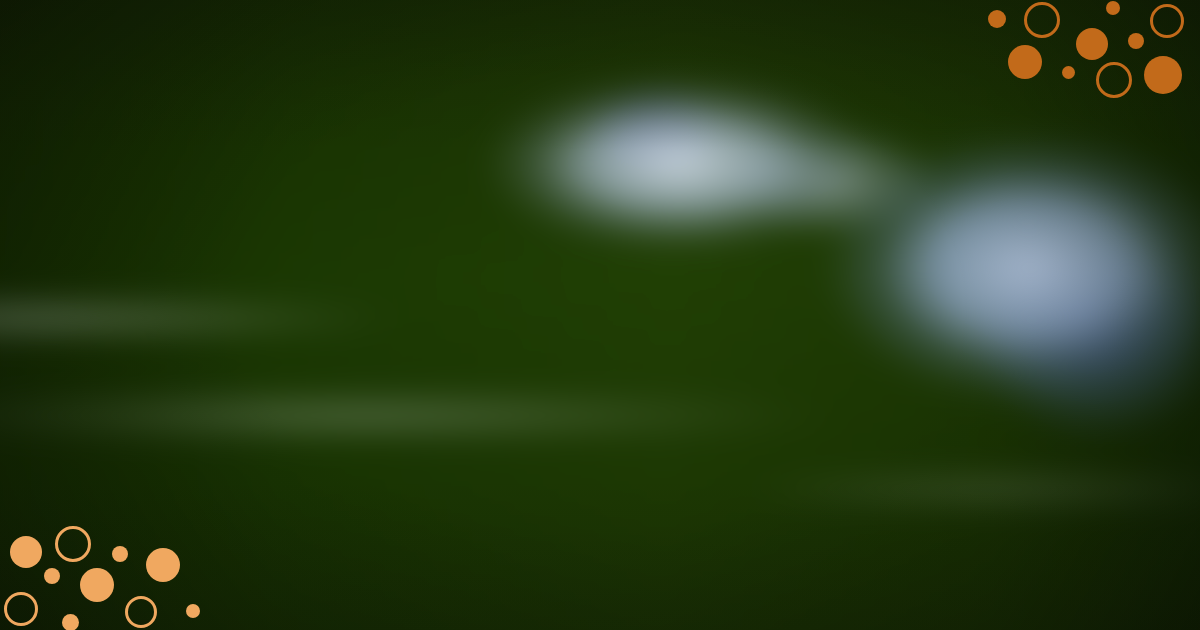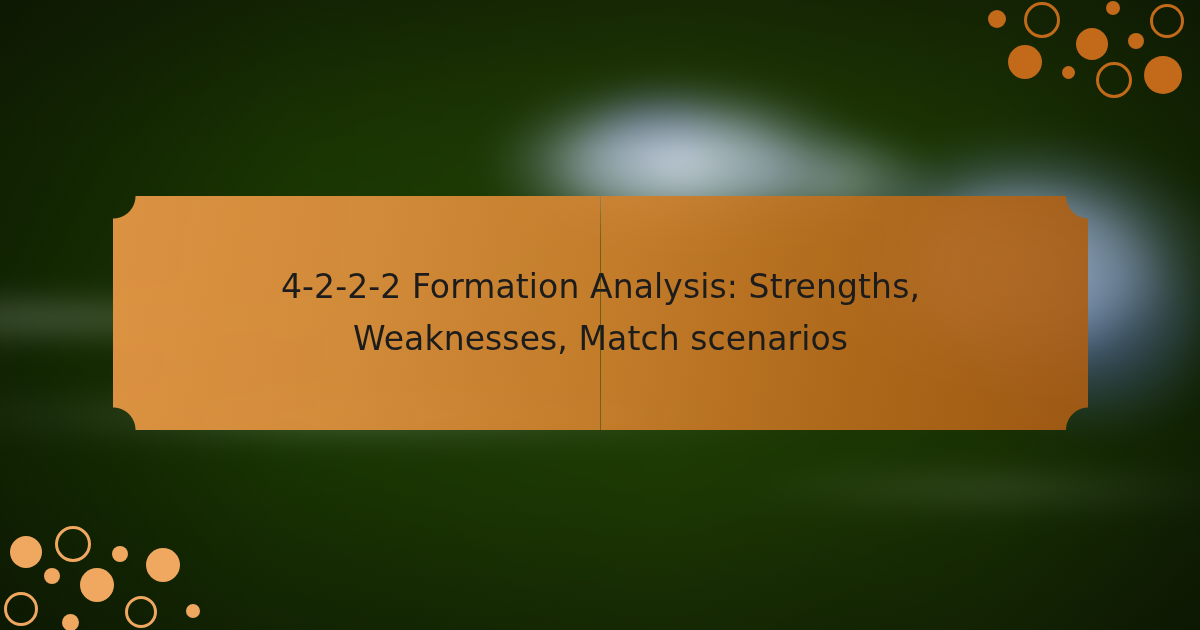--- a/index.html
+++ b/index.html
@@ -125,18 +125,14 @@
       <div class="dot" style="left: 112px; top: 36px; width: 16px; height: 16px; background: rgb(240, 168, 96);"></div>
       <div class="dot" style="left: 146px; top: 38px; width: 34px; height: 34px; background: rgb(240, 168, 96);"></div>
       <div class="dot" style="left: 44px; top: 58px; width: 16px; height: 16px; background: rgb(240, 168, 96);"></div>
       <div class="dot" style="left: 80px; top: 58px; width: 34px; height: 34px; background: rgb(240, 168, 96);"></div>
       <div class="dot" style="left: 4px; top: 82px; width: 34px; height: 34px; border: 3px solid rgb(240, 168, 96); background: transparent;"></div>
       <div class="dot" style="left: 125px; top: 86px; width: 32px; height: 32px; border: 3px solid rgb(240, 168, 96); background: transparent;"></div>
       <div class="dot" style="left: 62px; top: 104px; width: 17px; height: 17px; background: rgb(240, 168, 96);"></div>
       <div class="dot" style="left: 186px; top: 94px; width: 14px; height: 14px; background: rgb(240, 168, 96);"></div>
     </div>
 
-  <div class="card">
-    <div class="card-title">4-2-2-2 Formation Analysis: Strengths,
-Weaknesses, Match scenarios</div>
-  </div>
 
 </div>
 
 </body></html>

